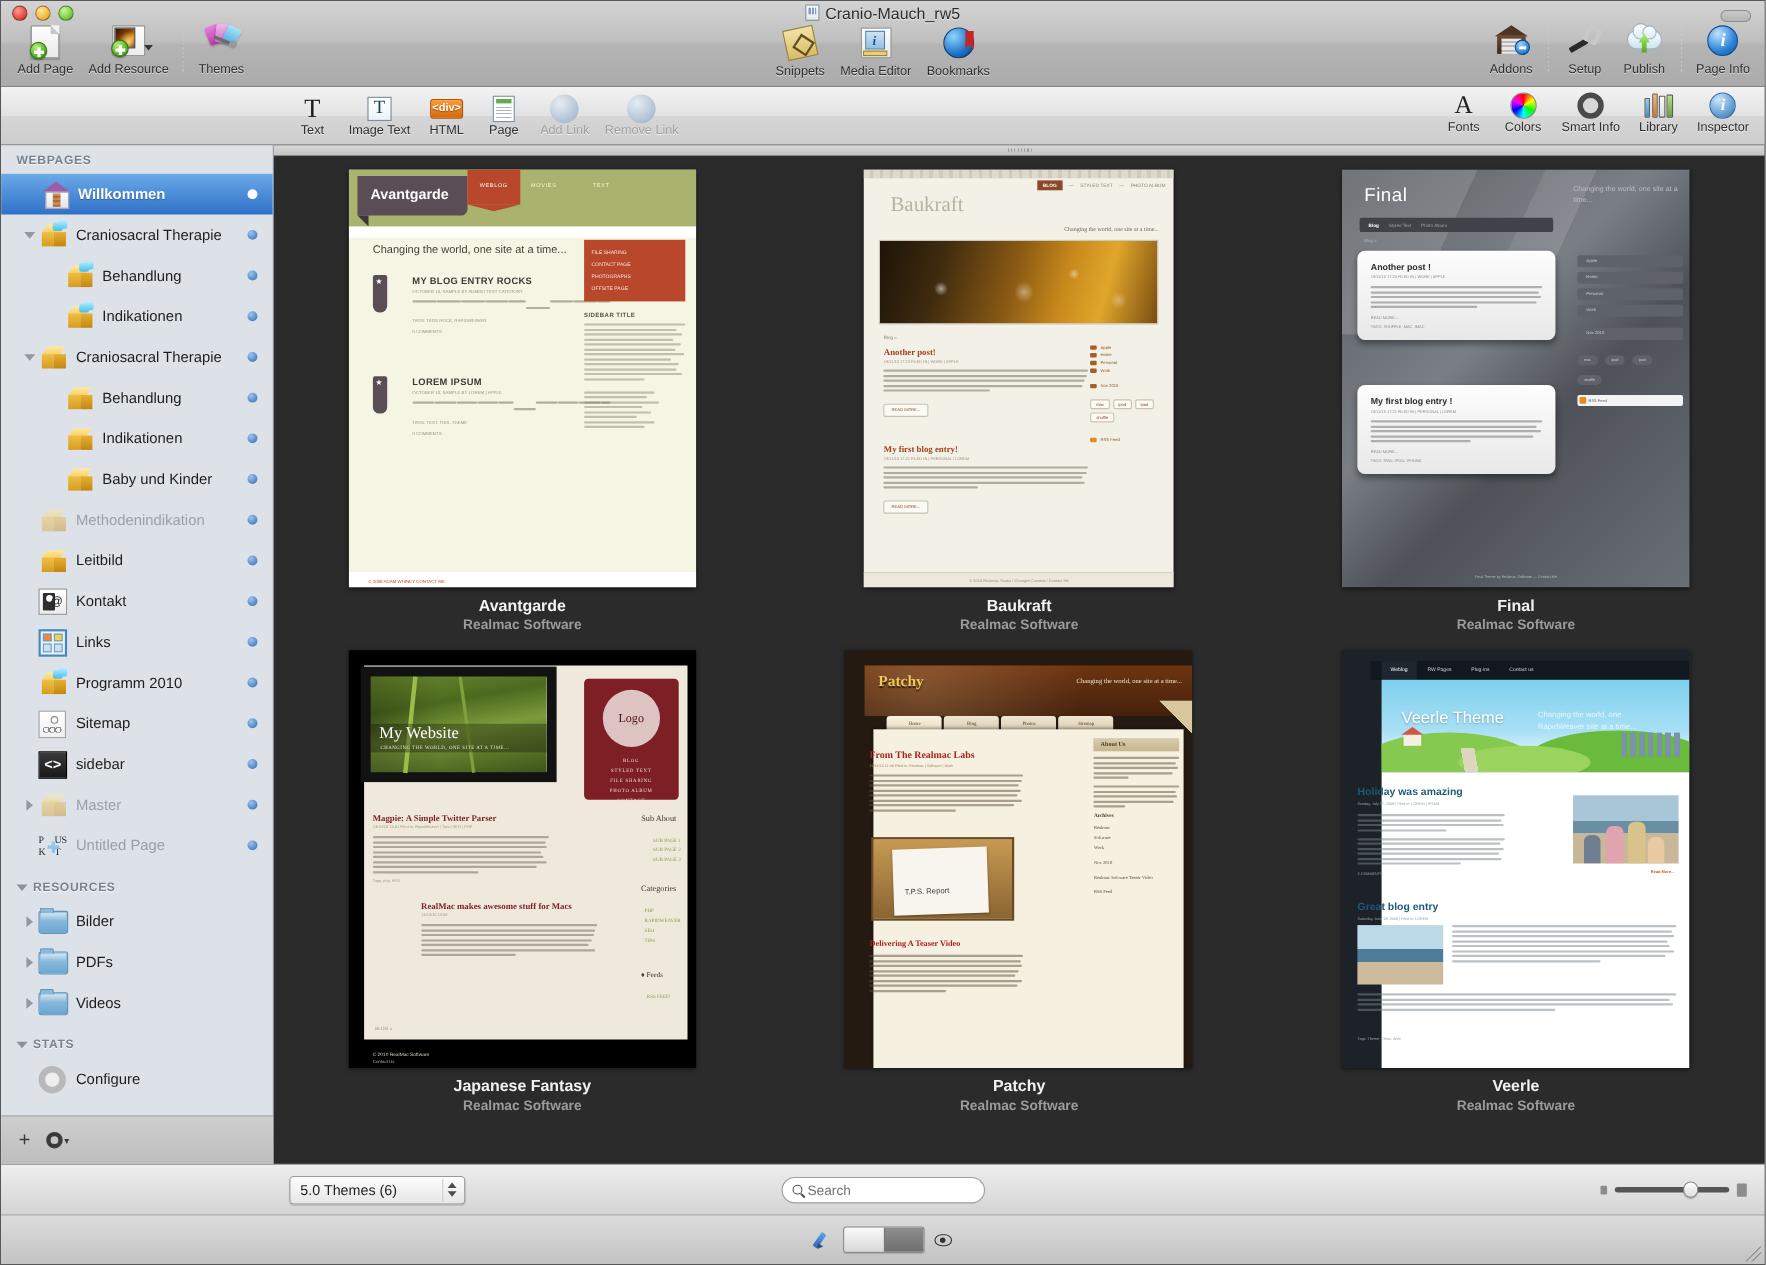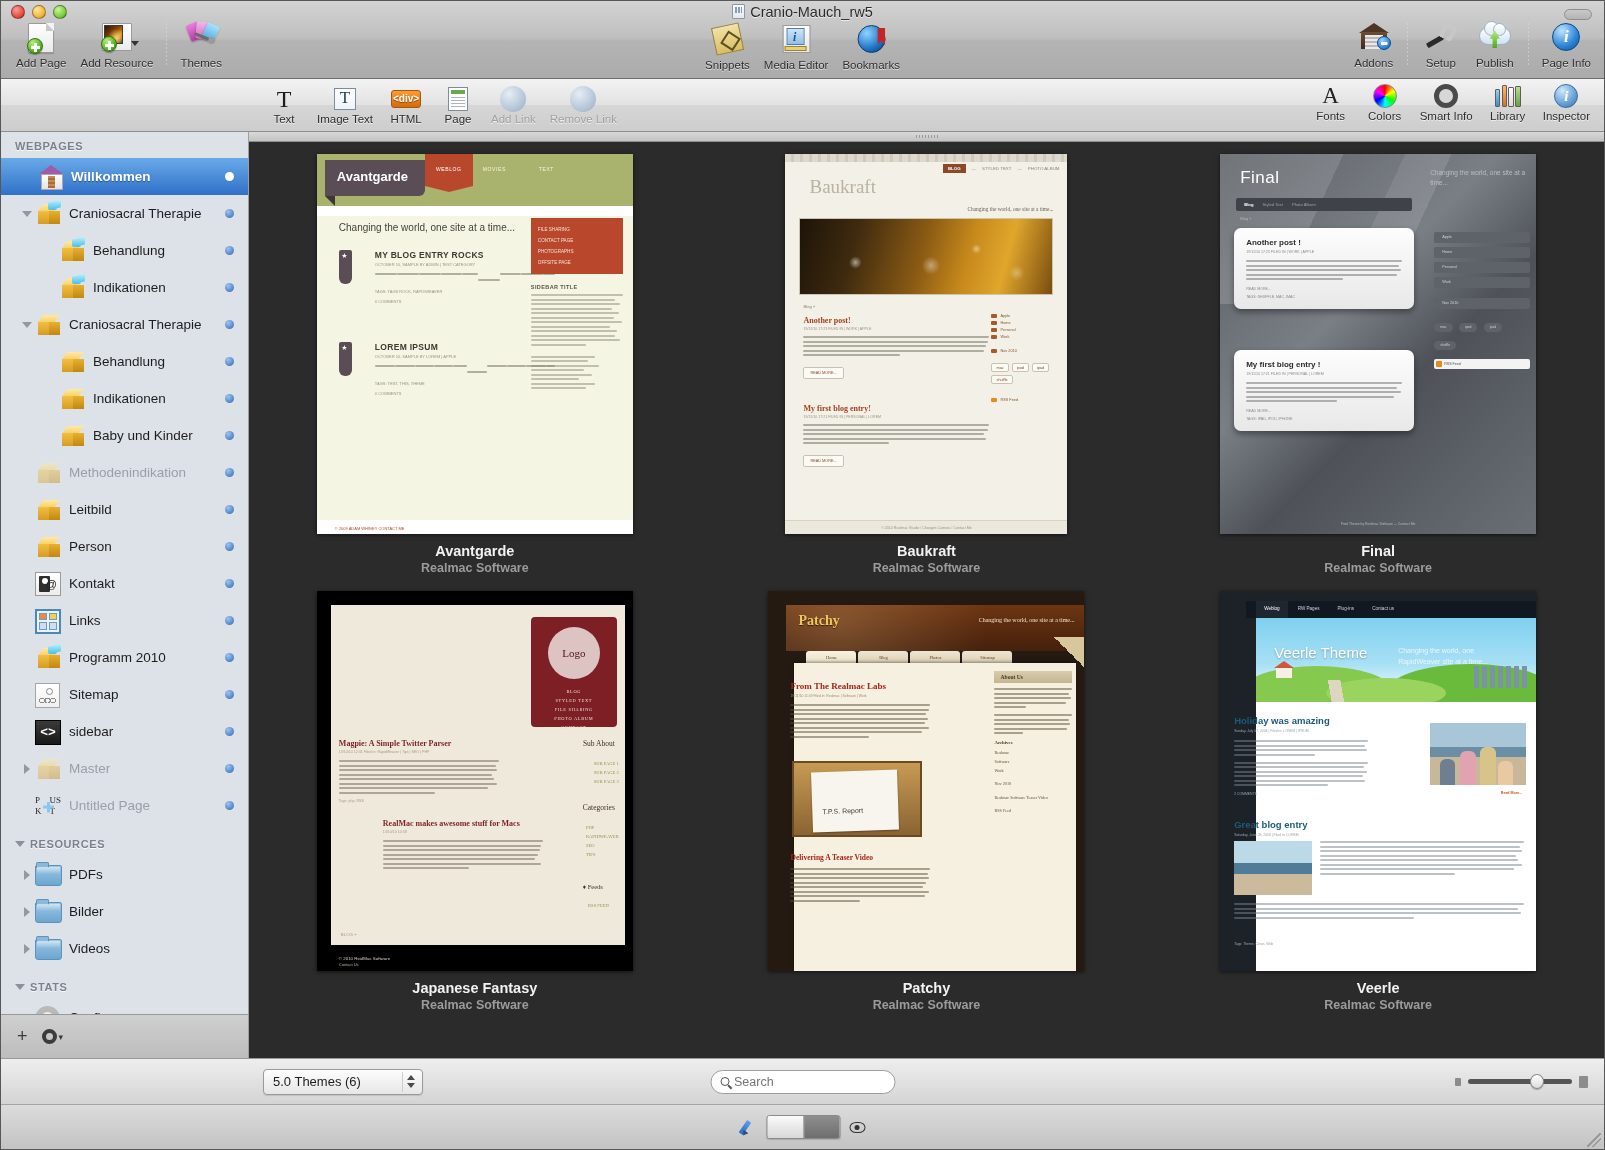--- a/index.html
+++ b/index.html
@@ -849,29 +849,20 @@
         <div class="row" style="padding-left:34px;">
           <div class="ricon i-cube">
             <div class="top"></div>
               <div class="lf"></div>
               <div class="rt"></div>
             </div>
           <div class="rlabel">Leitbild</div>
           <div class="dot"></div>
         </div>
 
-        <div class="row" style="padding-left:34px;">
-          <div class="ricon i-cube">
-            <div class="top"></div>
-              <div class="lf"></div>
-              <div class="rt"></div>
-            </div>
-          <div class="rlabel">Person</div>
-          <div class="dot"></div>
-        </div>
 
         <div class="row" style="padding-left:34px;">
           <div class="ricon">
             <div class="i-contact">
                 <div class="ph"></div>
                 <div class="at">@</div>
               </div>
           </div>
           <div class="rlabel">Kontakt</div>
           <div class="dot"></div>
@@ -950,30 +941,30 @@
           <span>RESOURCES</span>
         </div>
 
         <div class="row" style="padding-left:18px;">
           <div class="twisty">
               <i class="tw right"></i>
             </div>
           <div class="ricon">
               <div class="i-folder"></div>
             </div>
-          <div class="rlabel">PDFs</div>
+          <div class="rlabel">Bilder</div>
         </div>
         <div class="row" style="padding-left:18px;">
           <div class="twisty">
               <i class="tw right"></i>
             </div>
           <div class="ricon">
               <div class="i-folder"></div>
             </div>
-          <div class="rlabel">Bilder</div>
+          <div class="rlabel">PDFs</div>
         </div>
         <div class="row" style="padding-left:18px;">
           <div class="twisty">
               <i class="tw right"></i>
             </div>
           <div class="ricon">
               <div class="i-folder"></div>
             </div>
           <div class="rlabel">Videos</div>
         </div>
@@ -1245,20 +1236,27 @@
             </div>
           </div>
           <div class="tname">Final</div>
           <div class="tauthor">Realmac Software</div>
         </div>
 
         <div class="cell" style="margin-top:16px;">
           <div class="thumbwrap">
             <div class="thumb jp">
               <div class="paper"></div>
+              <div class="photo">
+                <div class="stalk"></div>
+                  <div class="stalk2"></div>
+                  <div class="band"></div>
+                <div class="wt">My Website</div>
+                <div class="ws">CHANGING THE WORLD, ONE SITE AT A TIME...</div>
+              </div>
               <div class="side">
                 <div class="logo">Logo</div>
                 <div style="position:absolute;left:0;right:0;top:68px;">
                   <div class="mi">BLOG</div>
                   <div class="mi">STYLED TEXT</div>
                   <div class="mi">FILE SHARING</div>
                   <div class="mi">PHOTO ALBUM</div>
                   <div class="mi">CONTACT</div>
                 </div>
               </div>

